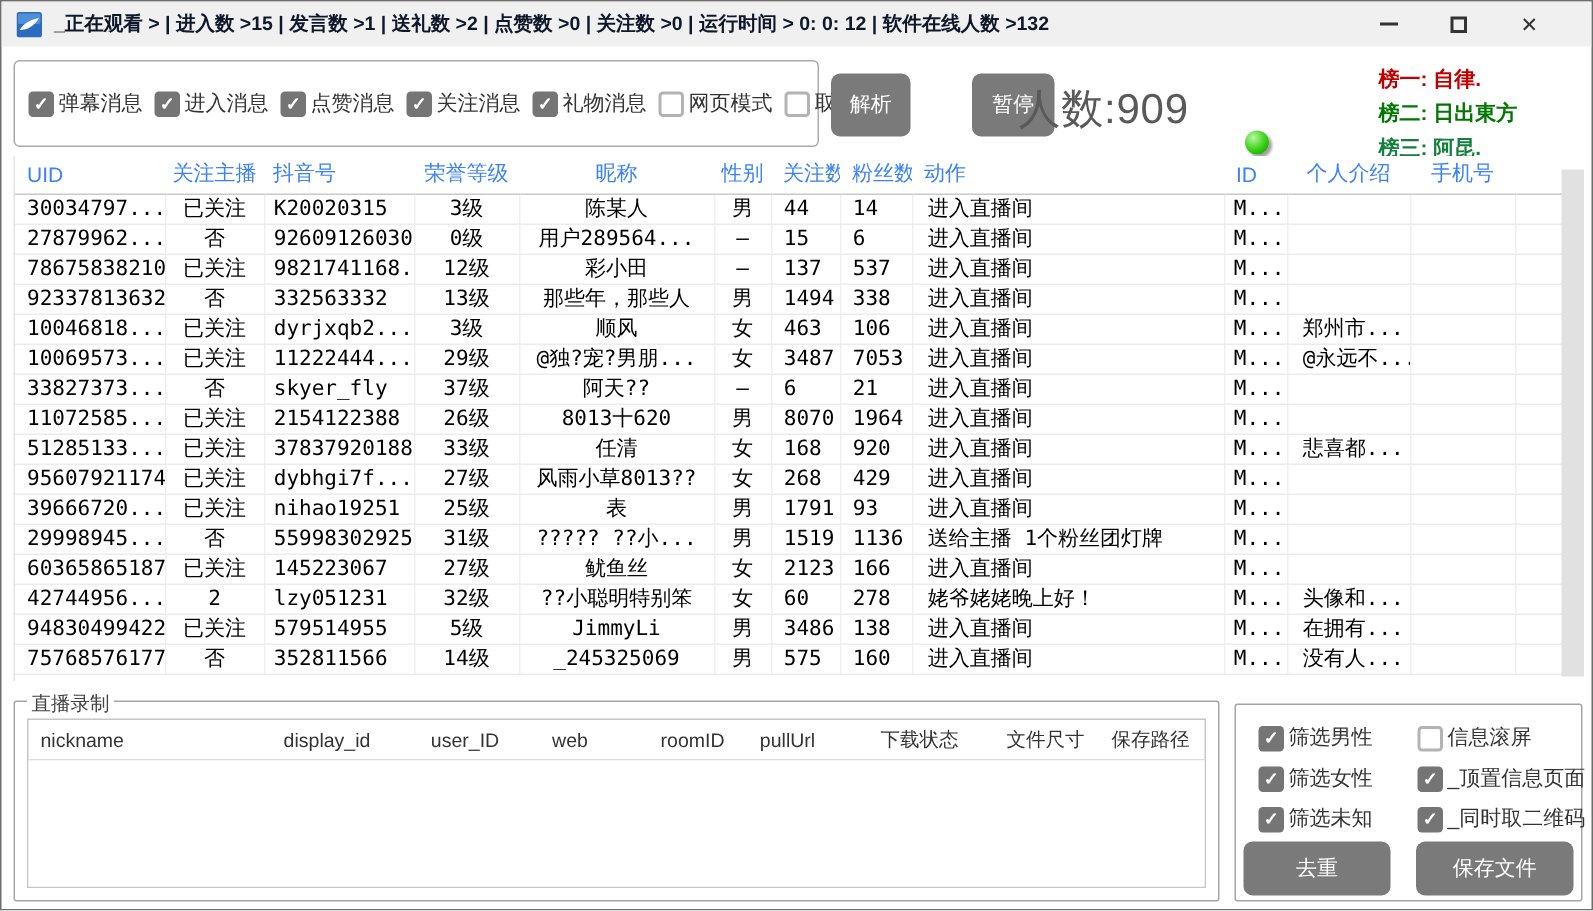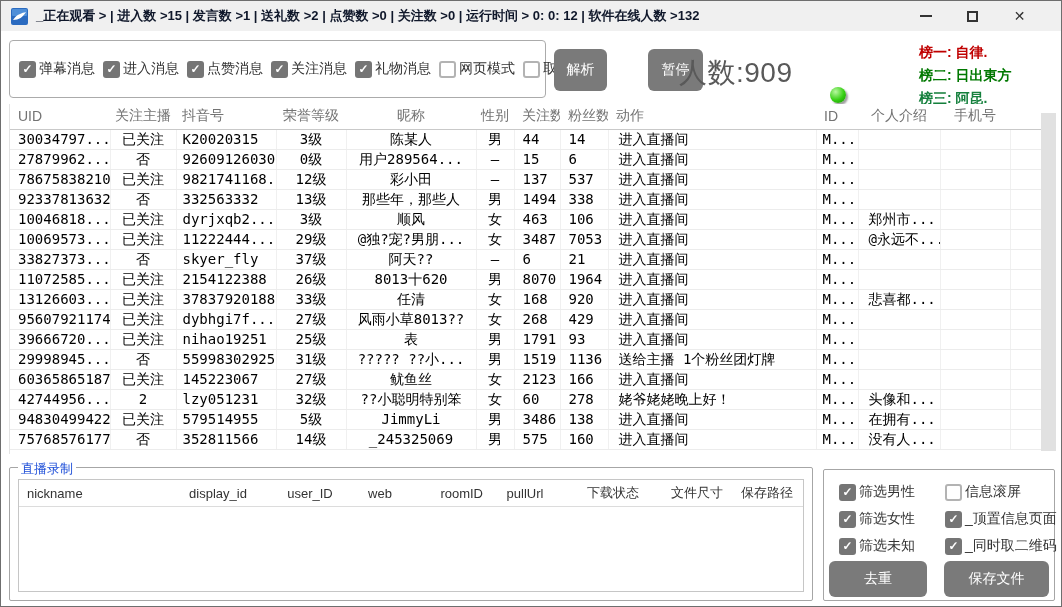--- a/index.html
+++ b/index.html
@@ -31,37 +31,37 @@
 
   .ranks { position:absolute; left:918px; top:40px; width:140px; }
   .rank-line { font-size:14px; font-weight:bold; line-height:23px; white-space:nowrap; }
   .green-ball { position:absolute; left:829px; top:86px; width:16px; height:16px; border-radius:50%;
     background:radial-gradient(circle at 35% 30%, #b8f8a0, #35cf12 55%, #1c8f05 95%);
     box-shadow:2px 2px 2px #9f9f9f; }
 
   
   .user-table-wrap { position:absolute; left:8px; top:103px; width:1048px; height:350px; border-left:1px solid #e3e3e3; }
   table.user-table { border-collapse:collapse; table-layout:fixed; width:1032px; }
-  .user-table th { height:25px; font-size:14px; font-weight:normal; color:#737373; border-bottom:1px solid #c9c9c9; white-space:nowrap; overflow:hidden; background:#fff; }
+  .user-table th { height:25px; font-size:14px; font-weight:normal; color:#3b82f6; border-bottom:1px solid #c9c9c9; white-space:nowrap; overflow:hidden; background:#fff; }
   .user-table td { height:19px; font-size:14px; color:#000; border-bottom:1px solid #ececec; border-right:1px solid #f0f0f0; white-space:nowrap; overflow:hidden; line-height:19px; font-family:"DejaVu Sans Mono","Liberation Mono",monospace; }
   .user-table th:nth-child(1){text-align:left; padding-left:8px;}
   .user-table th:nth-child(3){text-align:left; padding-left:6px;}
   .user-table th:nth-child(7),.user-table th:nth-child(8),.user-table th:nth-child(9),.user-table th:nth-child(10){text-align:left; padding-left:8px;}
   .user-table td:nth-child(1){text-align:left; padding-left:8px;}
   .user-table td:nth-child(2),.user-table td:nth-child(4),.user-table td:nth-child(5),.user-table td:nth-child(6){text-align:center;}
   .user-table td:nth-child(3){text-align:left; padding-left:6px;}
   .user-table td:nth-child(7),.user-table td:nth-child(8){text-align:left; padding-left:8px;}
   .user-table td:nth-child(9){text-align:left; padding-left:10px;}
   .user-table td:nth-child(10){text-align:left; padding-left:6px;}
   .user-table td:nth-child(11){text-align:left; padding-left:10px;}
   .vscroll { position:absolute; right:1px; top:9px; bottom:3px; width:15px; background:#e1e1e1; }
 
   
   .rec-box { position:absolute; left:8px; top:466px; width:804px; height:134px; border:1px solid #a6a6a6; border-radius:2px; background:#fff; }
-  .rec-legend { position:absolute; left:8px; top:-8px; background:#fff; padding:0 3px; font-size:13px; color:#1d4ed8; }
+  .rec-legend { position:absolute; left:8px; top:-8px; background:#fff; padding:0 3px; font-size:13px; color:#404040; }
   .rec-table { position:absolute; left:8px; right:8px; top:11px; bottom:8px; border:1px solid #c6c6c6; }
   .rec-header { display:flex; align-items:center; height:27px; border-bottom:1px solid #dcdcdc; }
   .rec-header span { font-size:13px; color:#333; text-align:center; white-space:nowrap; overflow:hidden; }
   .rec-header span:first-child { text-align:left; padding-left:8px; }
   .rec-body { position:absolute; left:0; right:0; top:27px; bottom:0; background:#fff; }
 
   
   .filter-box { position:absolute; left:822px; top:468px; width:232px; height:132px; border:1px solid #a6a6a6; border-radius:2px; background:#fff; }
   .fp-grid { display:grid; grid-template-columns:106px auto; row-gap:9px; padding:13px 0 0 15px; }
   .btn-dedupe { position:absolute; left:5px; top:91px; width:98px; height:36px; }
@@ -285,21 +285,21 @@
             <td>男</td>
             <td>8070</td>
             <td>1964</td>
             <td>进入直播间</td>
             <td>M...</td>
             <td></td>
             <td></td>
             <td></td>
           </tr>
           <tr>
-            <td>13126603...</td>
+            <td>51285133...</td>
             <td>已关注</td>
             <td>37837920188</td>
             <td>33级</td>
             <td>任清</td>
             <td>女</td>
             <td>168</td>
             <td>920</td>
             <td>进入直播间</td>
             <td>M...</td>
             <td>悲喜都...</td>

